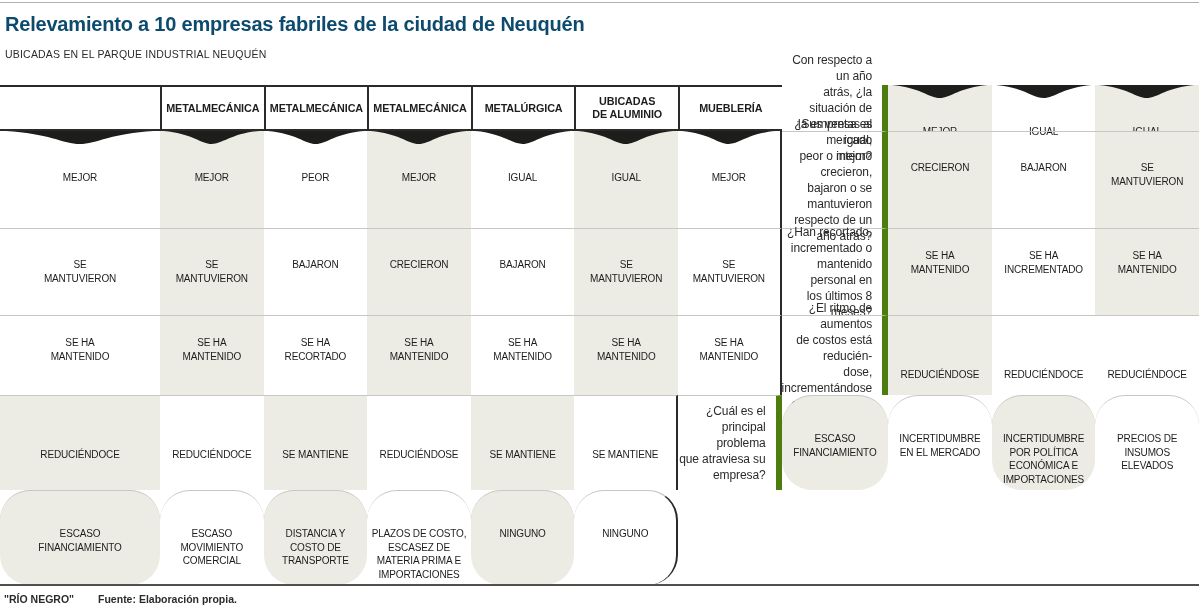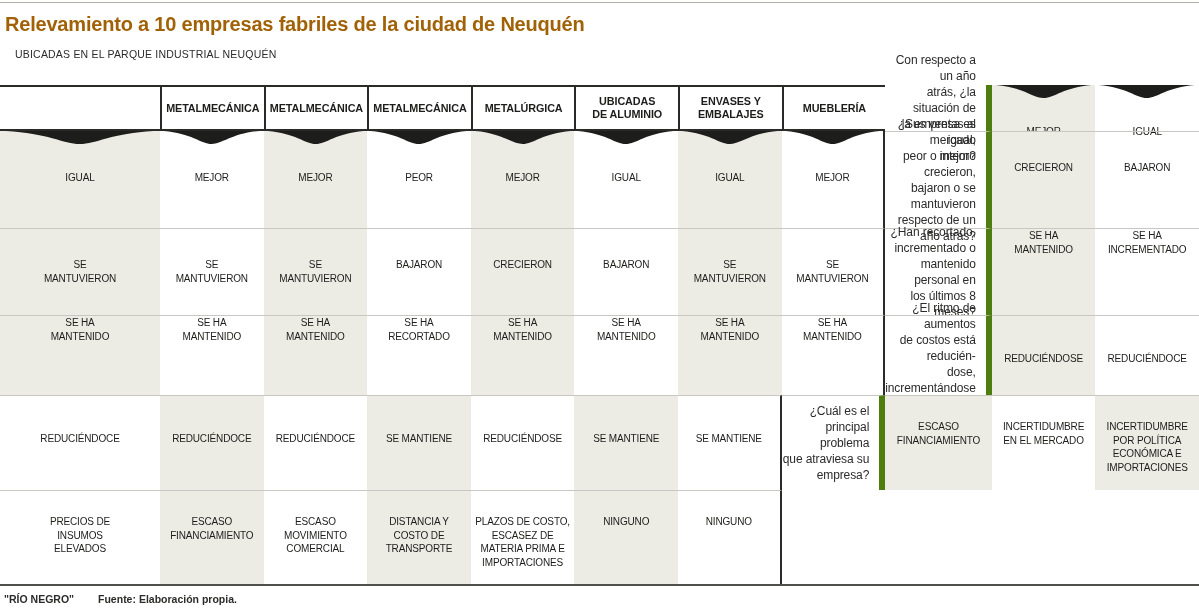--- a/index.html
+++ b/index.html
@@ -3,24 +3,24 @@
 <meta charset="utf-8">
 <style>
   html,body{margin:0;padding:0;background:#ffffff;}
   .stage{
     position:relative;width:1199px;height:612px;background:#fff;overflow:hidden;
     font-family:"Liberation Sans",sans-serif;color:#222120;
   }
   .toprule{position:absolute;top:2px;left:0;width:1199px;height:1px;background:#b0b0ac;}
   .title{
     position:absolute;top:13px;left:5px;font-size:20px;font-weight:bold;
-    letter-spacing:-0.2px;color:#a16207;white-space:nowrap;
+    letter-spacing:-0.2px;color:#0c4a6e;white-space:nowrap;
   }
   .subtitle{
-    position:absolute;top:48px;left:15px;font-size:10.5px;color:#2b2b2a;letter-spacing:0.2px;
+    position:absolute;top:48px;left:5px;font-size:10.5px;color:#2b2b2a;letter-spacing:0.2px;
   }
   .grid{
     position:absolute;top:85px;left:0;width:1199px;
     display:grid;
     grid-template-columns:160px repeat(10,1fr);
     grid-template-rows:46px 97px 87px 80px 95px 95px;
   }
   .cell{box-sizing:border-box;position:relative;}
   .hdr{
     border-top:2px solid #2a2a28;border-bottom:2px solid #2a2a28;
@@ -38,23 +38,23 @@
   .bodycell{
     display:flex;justify-content:center;align-items:flex-start;text-align:center;
     font-weight:normal;font-size:10px;line-height:13.5px;white-space:pre-line;
     letter-spacing:-0.15px;color:#1d1d1b;
   }
   .bodycell.last{border-right:2px solid #2a2a28;}
   .shade{background:#ECEBE4;}
   .r2,.r3,.r4,.r5{border-top:1px solid #c7c7c3;}
   .bodycell.r1{padding-top:40px;}
   .bodycell.r2{padding-top:29px;}
-  .bodycell.r3{}
-  .bodycell.r4{padding-top:36px;}
-  .bodycell.r5{padding-top:24px;}
+  .bodycell.r3{padding-top:20px;}
+  .bodycell.r4{padding-top:52px;}
+  .bodycell.r5{padding-top:36px;border-radius:30px;}
   .tri{position:absolute;top:0;left:2%;width:96%;height:13px;}
   .tri svg{display:block;width:100%;height:13px;}
   .bottomrule{position:absolute;top:584px;left:0;width:1199px;height:1.5px;background:#504f4b;}
   .footer{
     position:absolute;top:593px;left:4px;display:flex;gap:24px;
     font-size:10.5px;font-weight:bold;color:#2b2b2a;
   }
 </style>
 </head>
 <body>
@@ -65,22 +65,20 @@
   <div class="subtitle">UBICADAS EN EL PARQUE INDUSTRIAL NEUQUÉN</div>
 
   <div class="grid" id="survey-table">
       <div class="cell hdr corner"></div>
       <div class="cell hdr">METALMECÁNICA</div>
       <div class="cell hdr">METALMECÁNICA</div>
       <div class="cell hdr">METALMECÁNICA</div>
       <div class="cell hdr">METALÚRGICA</div>
       <div class="cell hdr">UBICADAS
 DE ALUMINIO</div>
-      <div class="cell hdr">ENVASES Y
-EMBALAJES</div>
       <div class="cell hdr">MUEBLERÍA</div>
       <div class="cell label r1">Con respecto a un año
 atrás, ¿la situación de
 la empresa es igual,
 peor o mejor?</div>
       <div class="cell bodycell r1 shade"><div class="tri"><svg viewBox="0 0 104 13" preserveAspectRatio="none" aria-hidden="true">
             <path d="M2 0 C30 2 41 13 52 13 C63 13 74 2 102 0 Z" fill="#1D1D1B"></path>
           </svg></div><div class="txt">MEJOR</div></div>
       <div class="cell bodycell r1"><div class="tri"><svg viewBox="0 0 104 13" preserveAspectRatio="none" aria-hidden="true">
             <path d="M2 0 C30 2 41 13 52 13 C63 13 74 2 102 0 Z" fill="#1D1D1B"></path>

